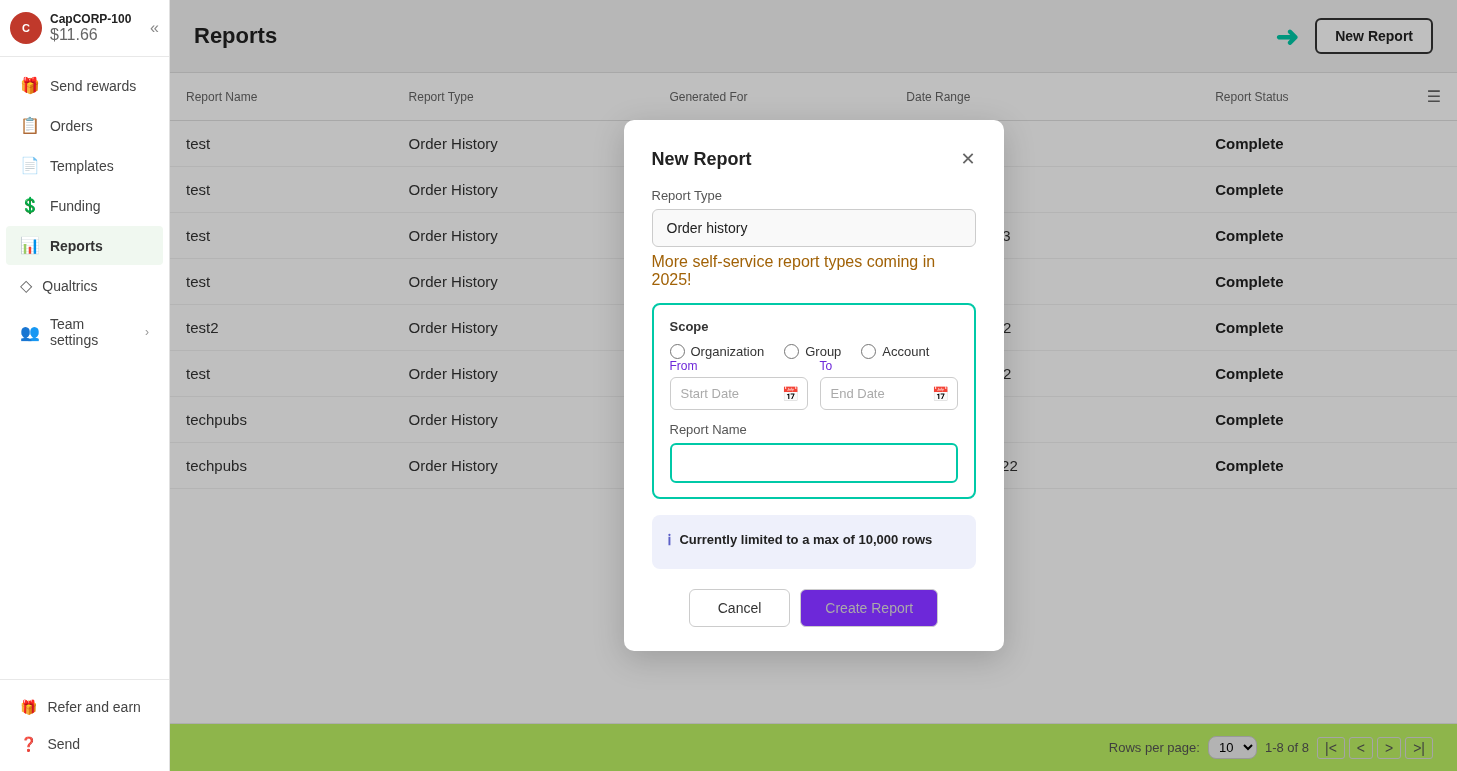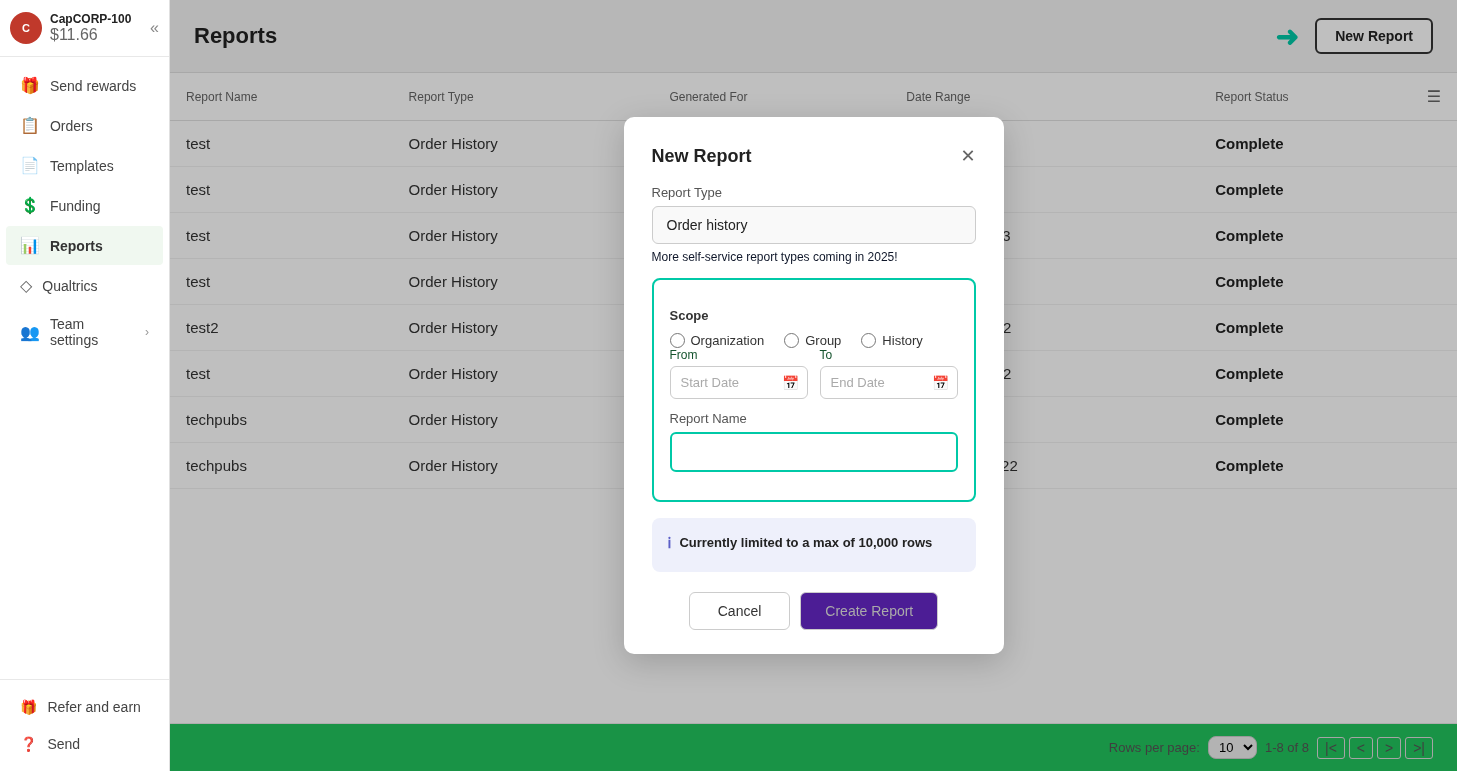--- a/index.html
+++ b/index.html
@@ -87,21 +87,21 @@
     thead th { padding: 14px 16px; text-align: left; color: #666; font-weight: 500; font-size: 12px; }
     thead th:last-child { display: flex; align-items: center; justify-content: space-between; }
     tbody tr { border-bottom: 1px solid #f0f0f0; }
     tbody td { padding: 14px 16px; color: #333; font-size: 15px; }
     .status-complete { font-weight: 700; color: #222; }
 
     
     .pagination {
       display: flex; align-items: center; justify-content: flex-end;
       padding: 12px 24px;
-      background: #22c55e;
+      background: #bef264;
       border-top: 1px solid #e8e8e8;
       gap: 8px;
       font-size: 13px;
       color: #555;
     }
     .pagination select {
       border: 1px solid #ccc; border-radius: 8px; padding: 2px 6px; font-size: 13px;
     }
     .pagination-nav { display: flex; gap: 4px; }
     .pagination-btn {
@@ -138,37 +138,37 @@
     .modal-select-display {
       width: 100%;
       border: 1px solid #ccc;
       border-radius: 6px;
       padding: 10px 14px;
       font-size: 14px;
       background: #f9f9f9;
       color: #222;
       margin-bottom: 6px;
     }
-    .modal-hint { font-size: 12px; color: #0f172a; margin-bottom: 14px; }
+    .modal-hint { font-size: 16px; color: #a16207; margin-bottom: 14px; }
 
     
     .scope-box {
       border: 2px solid #00c9a7;
       border-radius: 8px;
-      padding: 28px 16px;
+      padding: 14px 16px;
       margin-bottom: 16px;
     }
     .scope-label { font-size: 13px; font-weight: 600; color: #333; margin-bottom: 10px; }
     .scope-options { display: flex; gap: 20px; }
     .scope-option { display: flex; align-items: center; gap: 6px; font-size: 13px; color: #333; cursor: pointer; }
     .scope-option input[type="radio"] { accent-color: #00c9a7; width: 15px; height: 15px; cursor: pointer; }
 
     .date-row { display: flex; gap: 12px; margin-bottom: 12px; }
     .date-field { flex: 1; display: flex; flex-direction: column; gap: 4px; }
-    .date-field label { font-size: 12px; color: #14532d; font-weight: 500; }
+    .date-field label { font-size: 12px; color: #6d28d9; font-weight: 500; }
     .date-input-wrap { position: relative; }
     .date-input-wrap input {
       width: 100%;
       border: 1px solid #ccc;
       border-radius: 6px;
       padding: 8px 32px 8px 10px;
       font-size: 13px;
       color: #333;
     }
     .date-input-wrap input::placeholder { color: #aaa; }
@@ -198,21 +198,21 @@
     .info-box-text { font-size: 12px; color: #555; line-height: 1.5; }
 
     
     .modal-footer { display: flex; gap: 10px; justify-content: center; margin-top: 20px; }
     .btn-cancel {
       padding: 10px 28px; border: 1px solid #ccc; border-radius: 6px;
       background: #fff; font-size: 14px; cursor: pointer; color: #333; font-weight: 500;
     }
     .btn-create {
       padding: 10px 24px; border: 1px solid #ccc; border-radius: 6px;
-      background: #4c1d95; font-size: 14px; cursor: not-allowed; color: #aaa; font-weight: 500;
+      background: #6d28d9; font-size: 14px; cursor: not-allowed; color: #aaa; font-weight: 500;
     }
 
     
     .sidebar-bottom-item {
       display: flex; align-items: center; gap: 10px;
       padding: 10px 14px;
       cursor: pointer; color: #444; font-size: 14px;
       border-radius: 4px; margin: 1px 6px;
     }
 
@@ -398,21 +398,21 @@
           <label class="scope-option">
             <input type="radio" name="scope" value="organization" style="">
             <span>Organization</span>
           </label>
           <label class="scope-option">
             <input type="radio" name="scope" value="group" style="">
             <span>Group</span>
           </label>
           <label class="scope-option">
             <input type="radio" name="scope" value="account" style="">
-            <span>History</span>
+            <span>Account</span>
           </label>
         </div>
 
         <div class="date-row">
           <div class="date-field">
             <label>From</label>
             <div class="date-input-wrap">
               <input type="text" placeholder="Start Date" style="">
               <span class="calendar-icon">📅</span>
             </div>

